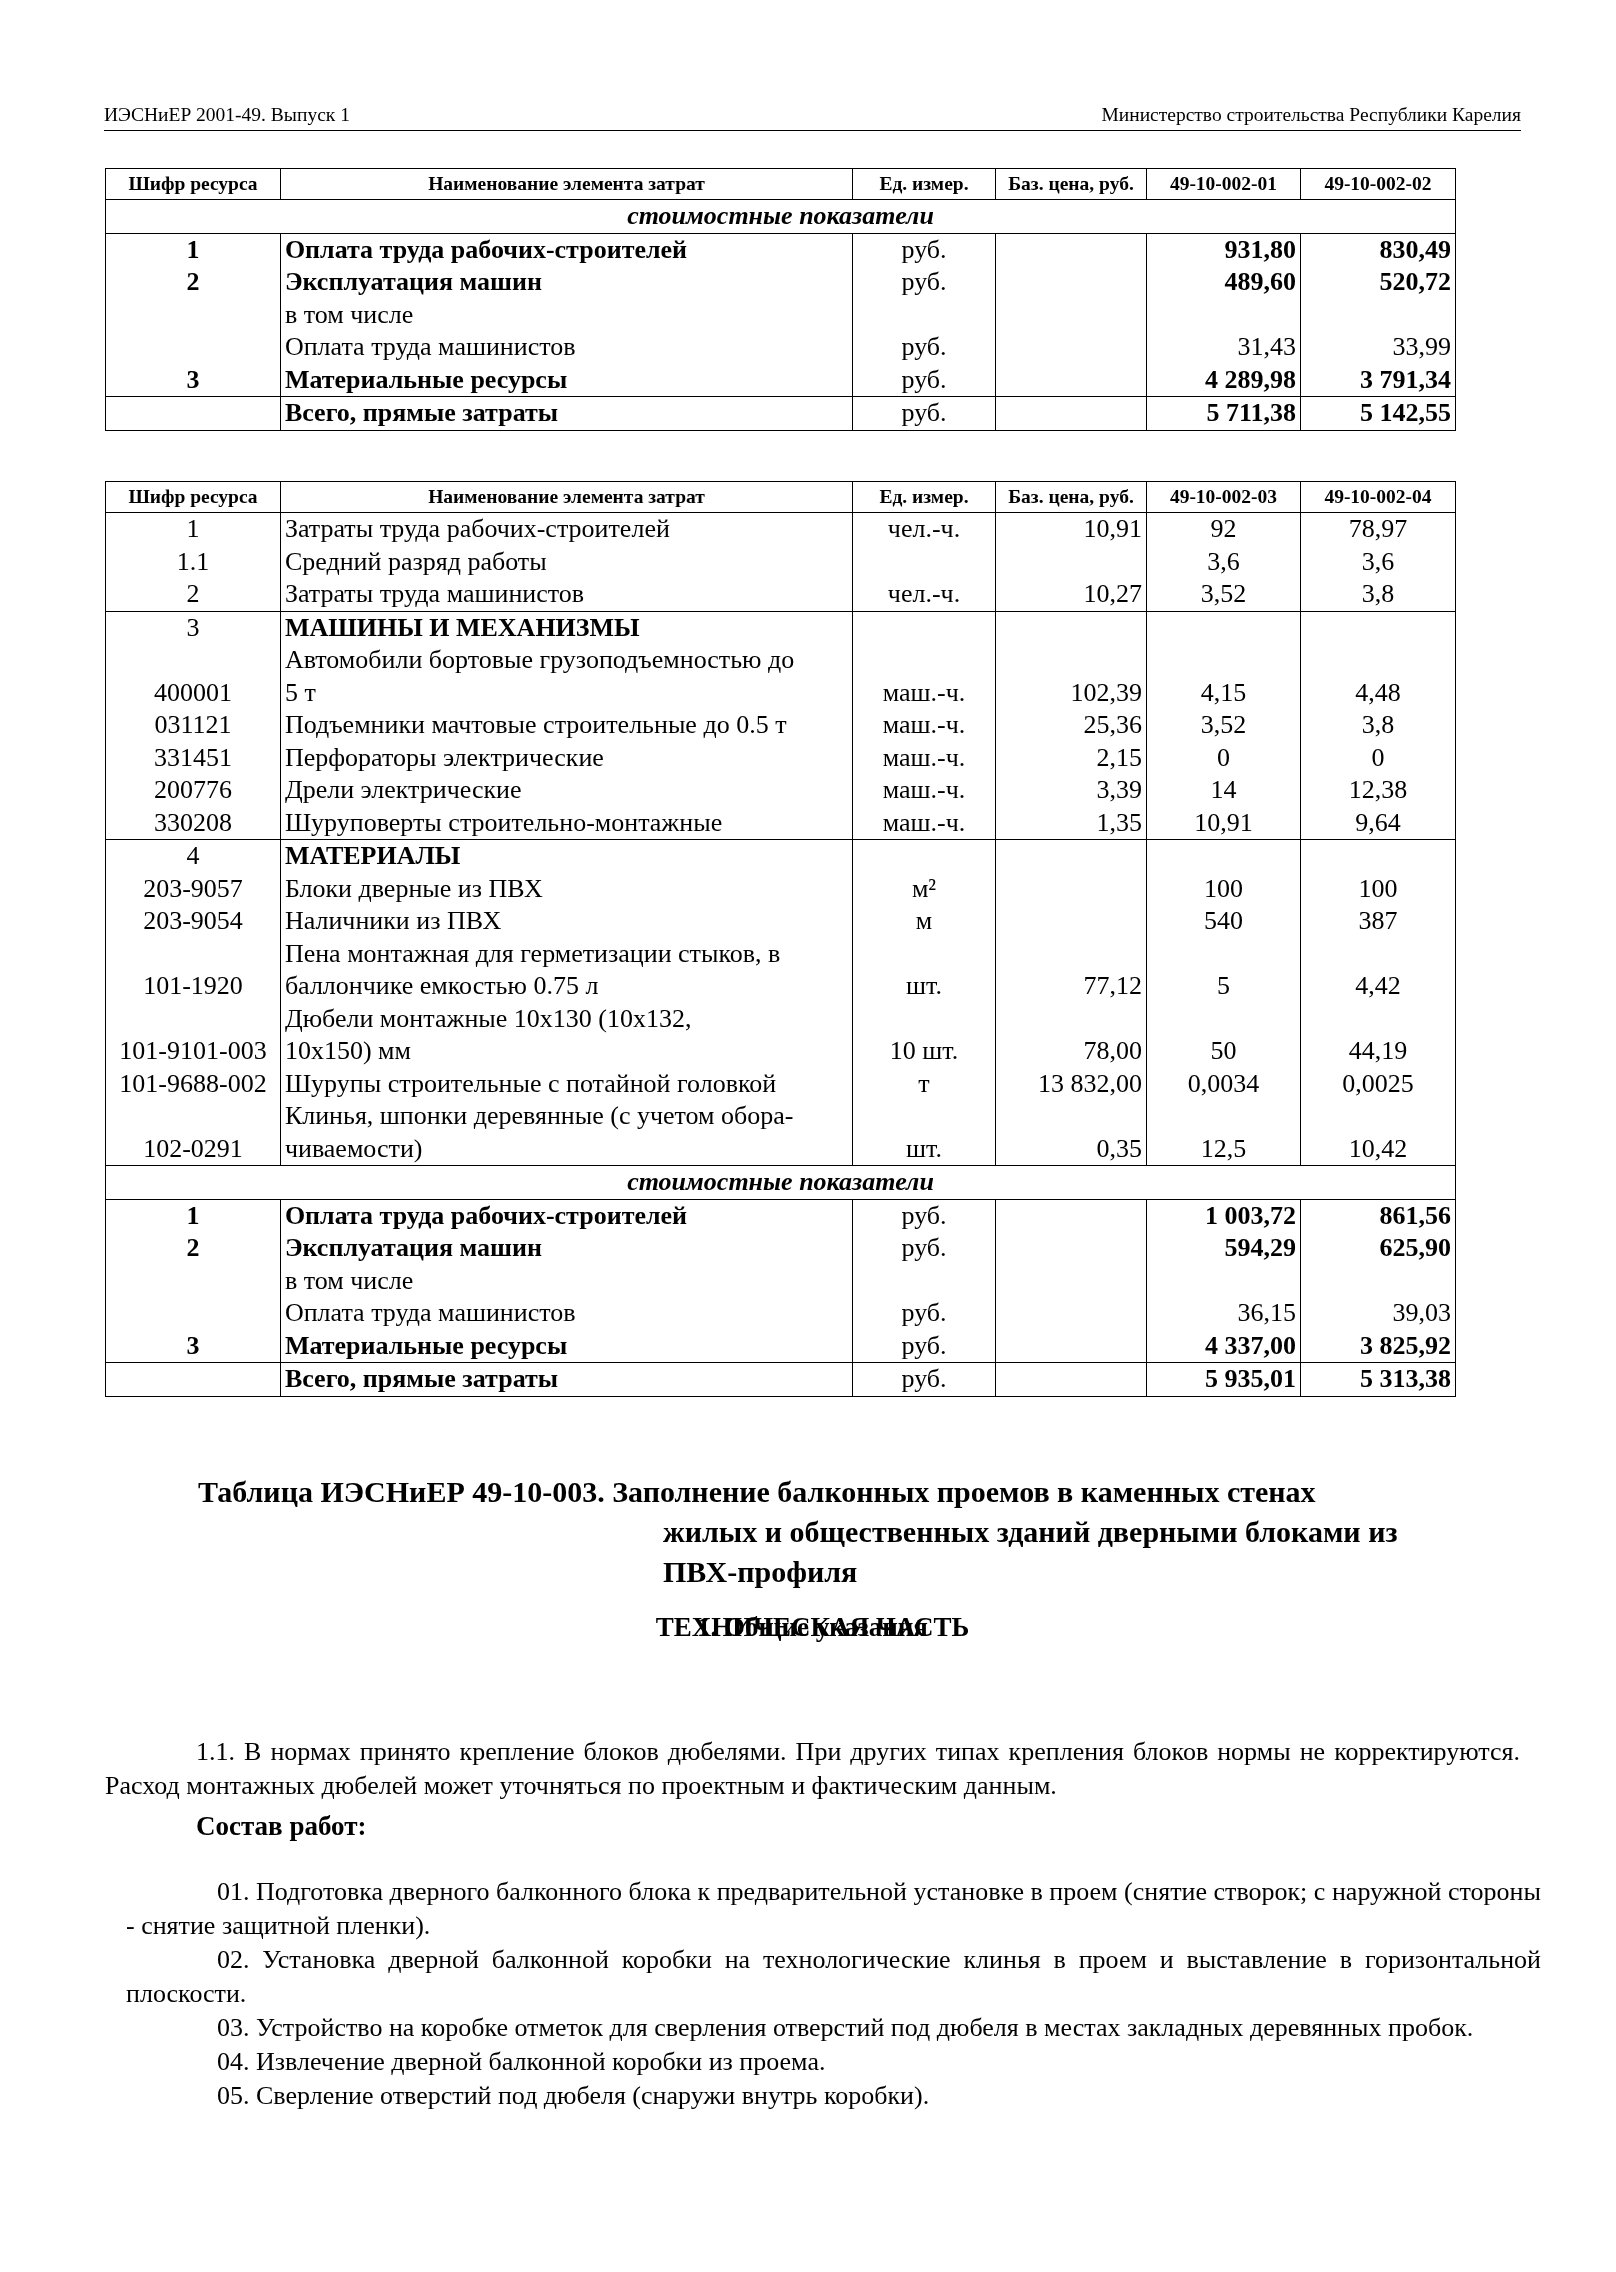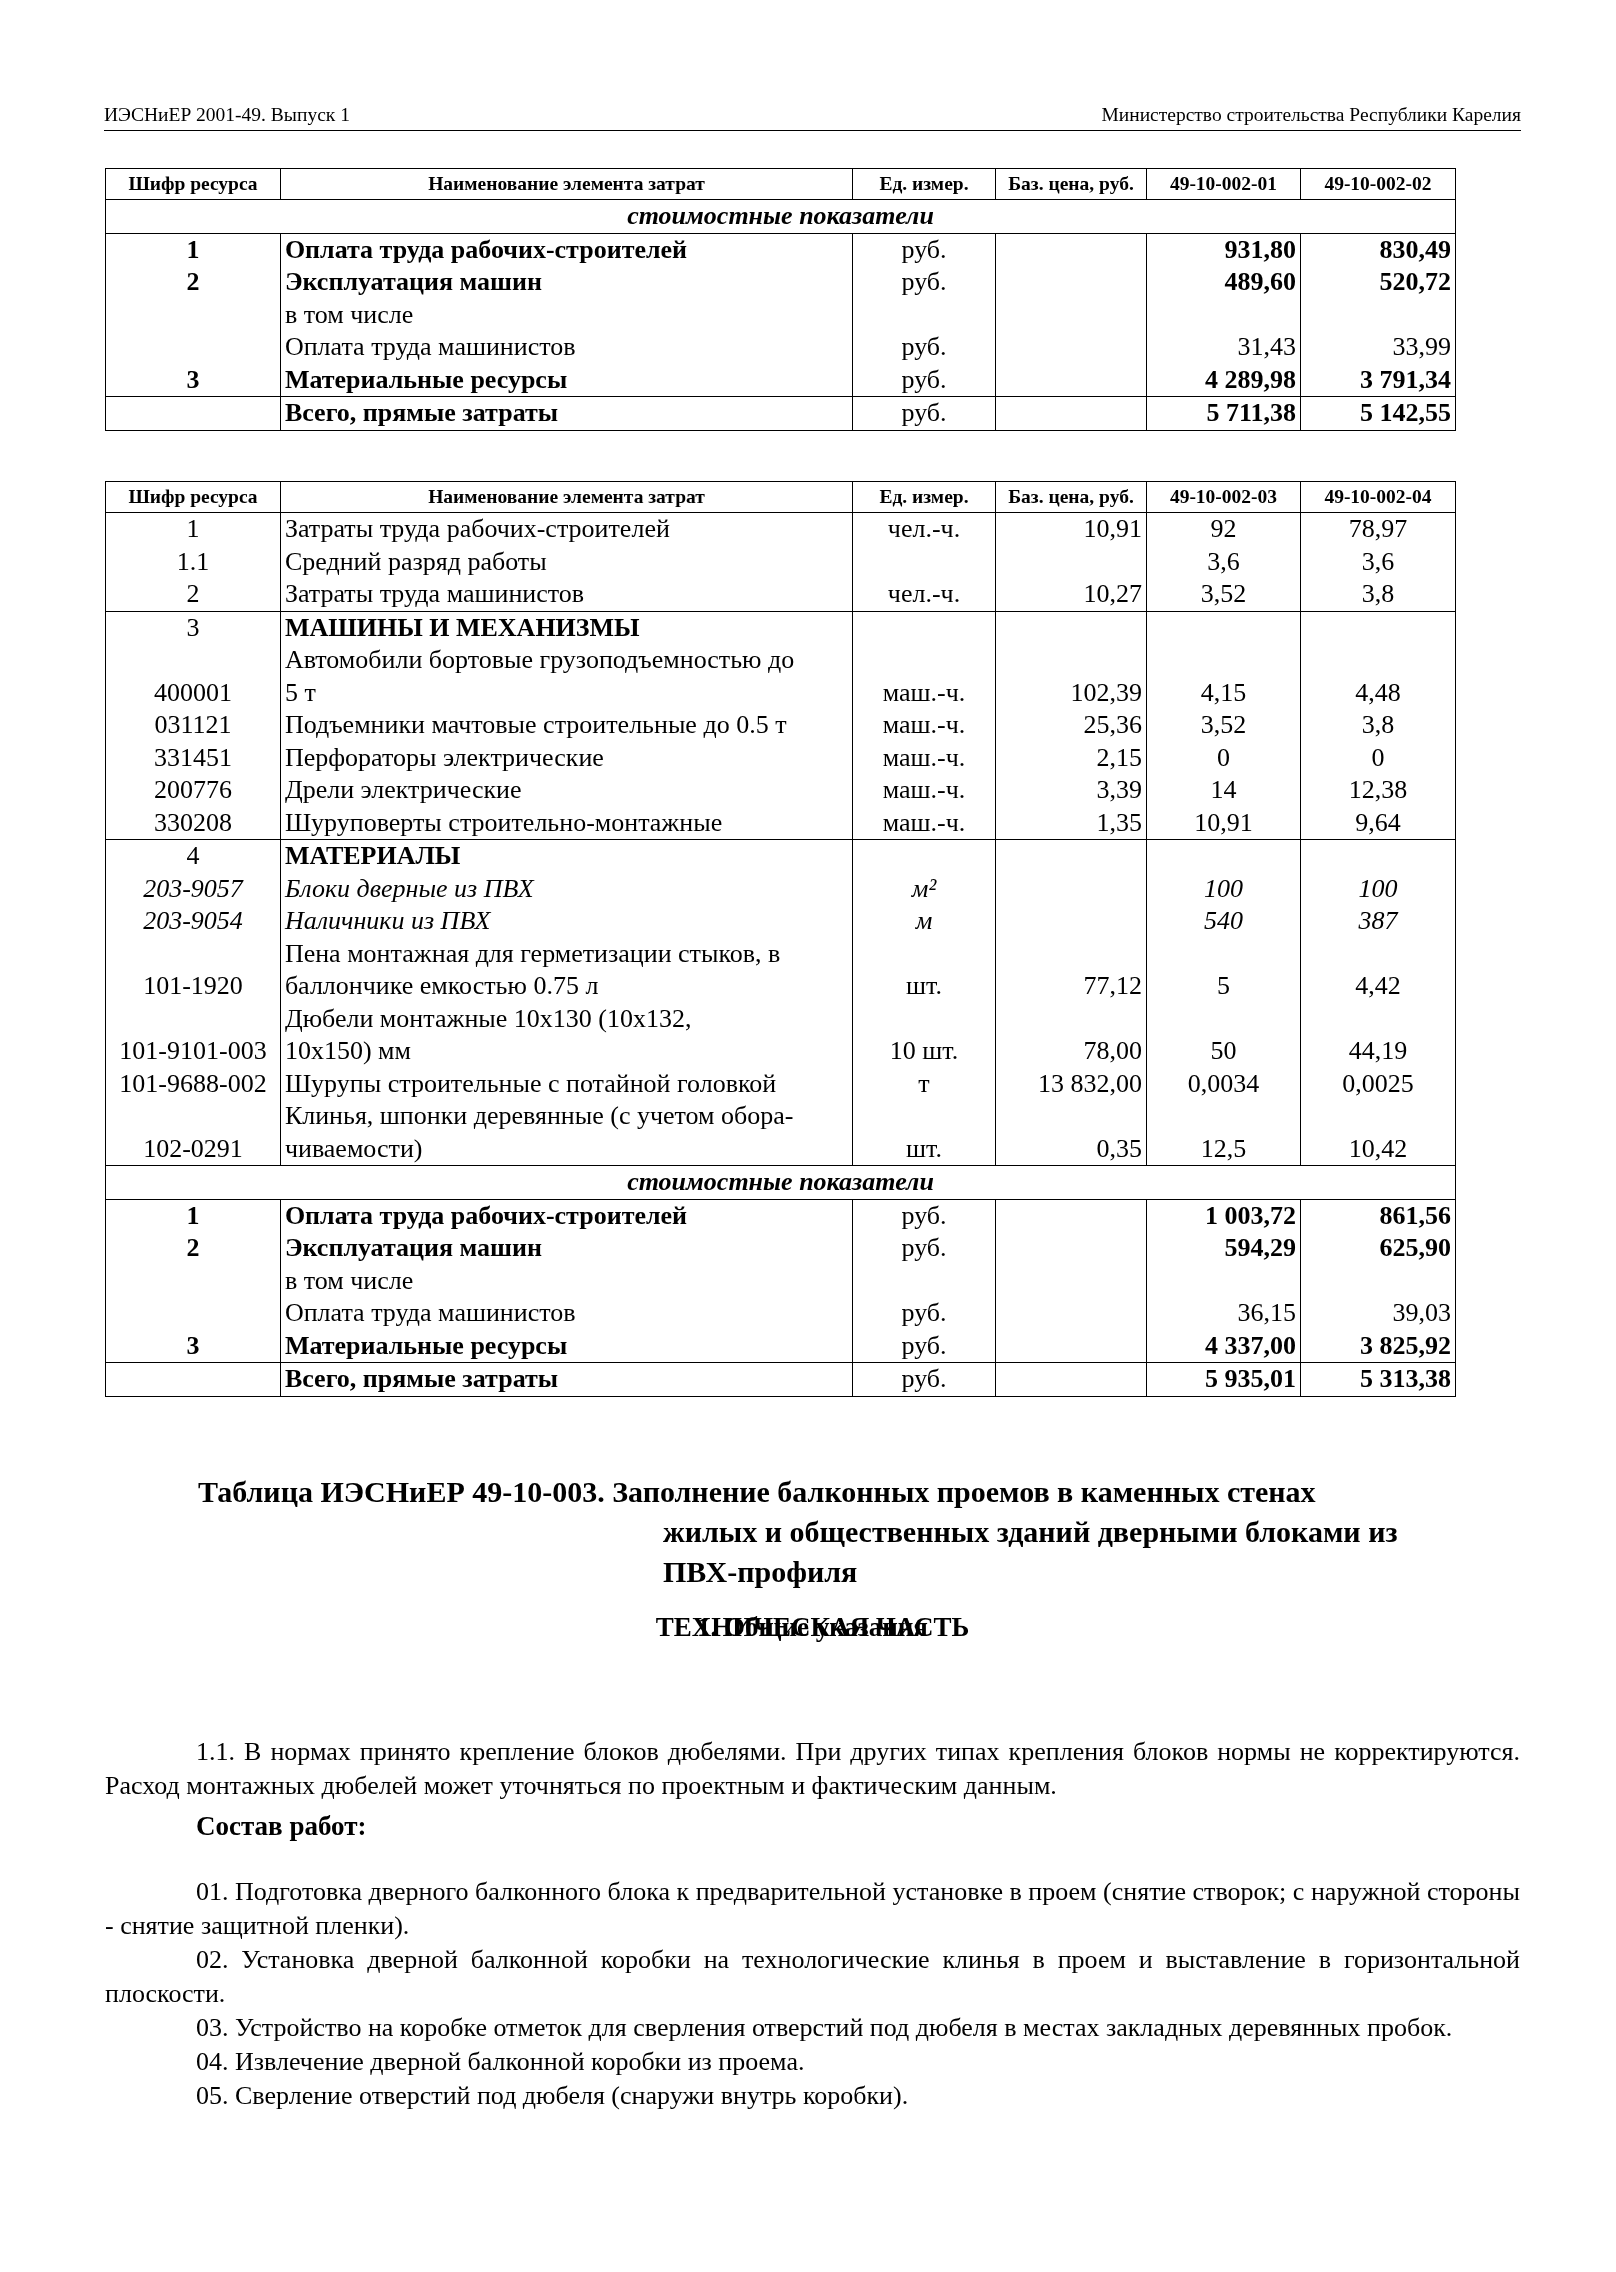--- a/index.html
+++ b/index.html
@@ -26,40 +26,40 @@
   table.cost td.code { text-align: center; }
   table.cost td.unit { text-align: center; }
   table.cost td.num { text-align: right; }
   table.cost td.q { text-align: center; }
   table.cost tr.sect td { border-top: 1.9px solid #000; }
   table.cost tr.indicator td { text-align: center; font-style: italic; font-weight: bold;
                      border-left: 1.3px solid #000; border-right: 1.3px solid #000;
                      border-top: 1.9px solid #000; border-bottom: 1.9px solid #000; font-size: 26px; }
   table.cost tr.total td { border-top: 1.9px solid #000; border-bottom: 1.9px solid #000; }
   .b { font-weight: bold; }
-  .i { font-style: italic; }
+  .i { }
 
   #table1 { top: 168px; }
   #table2 { top: 481px; }
 
   .doc-title { position: absolute; left: 198px; top: 1472px; width: 1300px; font-size: 30px;
                font-weight: bold; line-height: 40px; }
   .doc-title .l1 { display: block; }
   .doc-title .l2, .doc-title .l3 { display: block; padding-left: 465px; }
 
   .center-h { position: absolute; left: 104px; width: 1417px; text-align: center;
               font-weight: bold; font-size: 27px; }
   #tech-part { top: 1612px; }
   #general { top: 1612px; }
 
   .para { position: absolute; left: 105px; width: 1415px; font-size: 26px; line-height: 34px;
           text-align: justify; }
   #p11 { top: 1735px; }
   #composition { position: absolute; left: 196px; top: 1811px; font-size: 27px; font-weight: bold; }
-  #works { top: 1875px; }
+  #works { top: 1875px; margin-left: 21px; }
   #works p { margin: 0 0 0 0; text-indent: 91px; }
 </style>
 </head>
 <body>
 
 <div class="page">
 
   <div class="running-header">
     <span>ИЭСНиЕР 2001-49. Выпуск 1</span>
     <span>Министерство строительства Республики Карелия</span>

